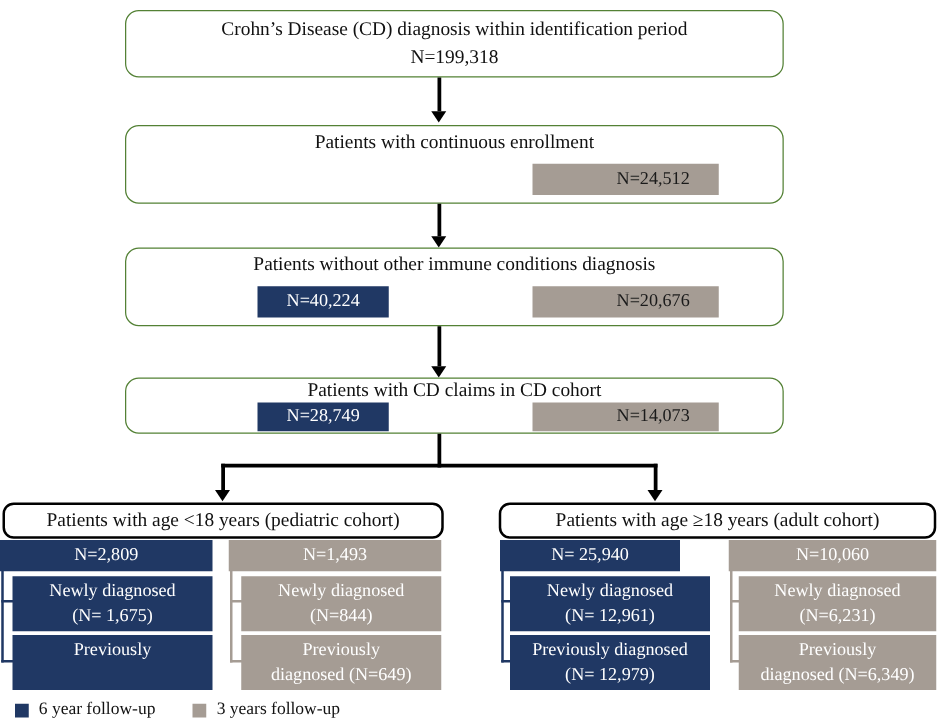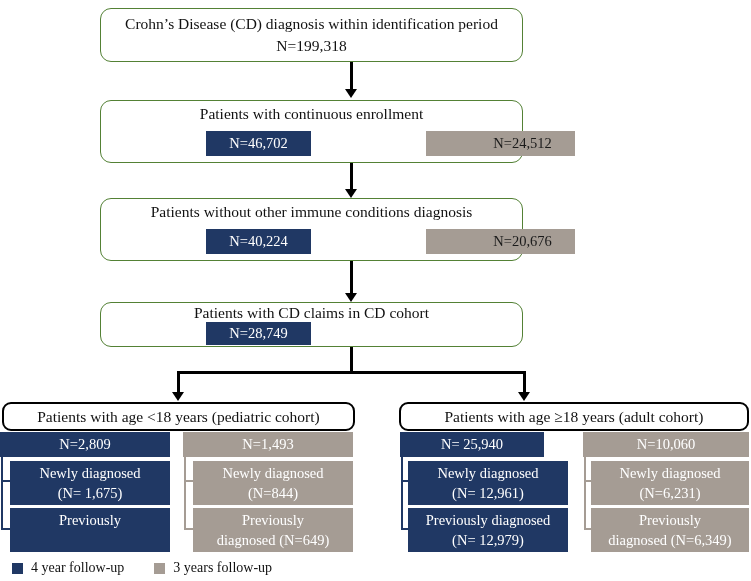--- a/index.html
+++ b/index.html
@@ -8,21 +8,21 @@
     --green:#538135;
     --ink:#1a1a1a;
   }
   html,body{margin:0;padding:0;background:#fff;}
   #canvas{
     position:relative;width:751px;height:581px;background:#fff;overflow:hidden;
     font-family:"Liberation Serif","DejaVu Serif",serif;color:#111;
   }
   
   .flowbox{
-    position:absolute;left:100px;width:423px;box-sizing:border-box;
+    position:absolute;left:100px;width:527px;box-sizing:border-box;
     background:#fff;border:1.5px solid var(--green);border-radius:11px;
     text-align:center;
   }
   #fbox1{top:8px;height:54px;padding-top:4px;font-size:15.5px;line-height:22px;}
   #fbox2{top:100px;height:63px;}
   #fbox3{top:198px;height:63px;}
   #fbox4{top:302px;height:45px;}
   .fb-title{font-size:15.5px;margin-top:4px;}
   #fbox4 .fb-title{margin-top:1px;}
   .nbox{
@@ -75,39 +75,39 @@
   <div class="flowbox" id="fbox1">
     <div>Crohn’s Disease (CD) diagnosis within identification period</div>
     <div>N=199,318</div>
   </div>
 
   <div class="vstem" style="left:350px;top:62px;height:27px;"></div>
   <div class="ahead" style="left:345px;top:89px;"></div>
 
   <div class="flowbox" id="fbox2">
     <div class="fb-title">Patients with continuous enrollment</div>
-    <div class="nbox blue n-left">N=46,702</div>
     <div class="nbox tanbox n-right">N=24,512</div>
   </div>
 
   <div class="vstem" style="left:350px;top:163px;height:26px;"></div>
   <div class="ahead" style="left:345px;top:189px;"></div>
 
   <div class="flowbox" id="fbox3">
     <div class="fb-title">Patients without other immune conditions diagnosis</div>
     <div class="nbox blue n-left">N=40,224</div>
     <div class="nbox tanbox n-right">N=20,676</div>
   </div>
 
   <div class="vstem" style="left:350px;top:261px;height:32px;"></div>
   <div class="ahead" style="left:345px;top:293px;"></div>
 
   <div class="flowbox" id="fbox4">
     <div class="fb-title">Patients with CD claims in CD cohort</div>
     <div class="nbox blue n-left">N=28,749</div>
+    <div class="nbox tanbox n-right">N=14,073</div>
   </div>
 
   <div class="vstem" style="left:350px;top:347px;height:27px;"></div>
   <div class="hbar" style="left:177px;top:371px;width:349px;"></div>
   <div class="vstem" style="left:177px;top:371px;height:21px;"></div>
   <div class="ahead" style="left:172px;top:392px;"></div>
   <div class="vstem" style="left:523px;top:371px;height:21px;"></div>
   <div class="ahead" style="left:518px;top:392px;"></div>
 
   <div class="br-v br-navy" style="left:1px;top:444px;height:86px;"></div>
@@ -158,21 +158,21 @@
     <div>(N= 12,979)</div>
   </div>
   <div class="bigbox tanbox subrow2" style="left:591px;width:158px;">
     <div>Previously</div>
     <div>diagnosed (N=6,349)</div>
   </div>
 
   <div id="legend">
     <div class="legend-item">
       <span class="sq blue"></span>
-      <span>4 year follow-up</span>
+      <span>6 year follow-up</span>
     </div>
     <div class="legend-item">
       <span class="sq tanbox"></span>
       <span>3 years follow-up</span>
     </div>
   </div>
 
 </div>
 
 </body></html>

